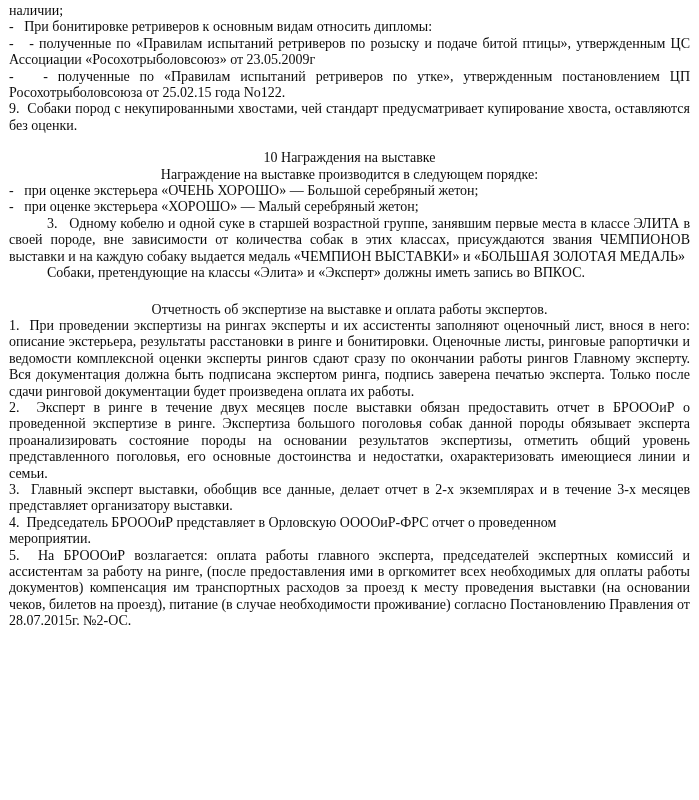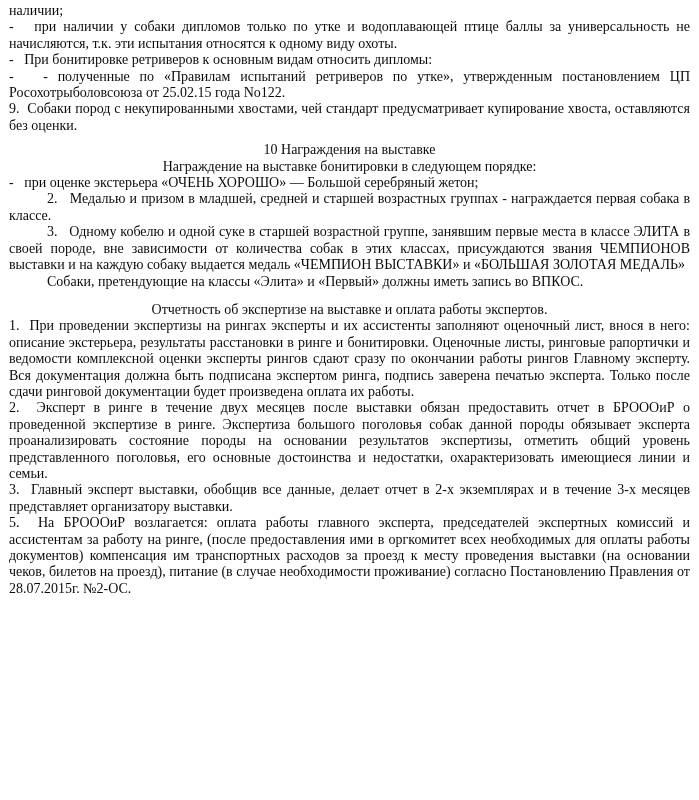--- a/index.html
+++ b/index.html
@@ -29,36 +29,38 @@
   }
   .p-left {
     text-align: left;
   }
   .p-center {
     text-align: center;
   }
   .p-indent {
     text-indent: 38px;
   }
-  .gap-sm { margin-top: 8px; }
-  .gap-md { margin-top: 12px; }
+  .gap-sm { margin-top: 16px; }
+  .gap-md { margin-top: 20px; }
 </style>
 </head>
 <body>
 
 <div class="page" id="doc">
     <div class="blk">наличии;</div>
-    <div class="blk">-&nbsp;&nbsp;&nbsp;при наличии у собаки дипломов только по утке и водоплавающей птице баллы за универсальность не начисляются, т.к. эти испытания относятся к одному виду охоты.</div>
     <div class="blk">-&nbsp;&nbsp;&nbsp;При бонитировке ретриверов к основным видам относить дипломы:</div>
+    <div class="blk">-&nbsp;&nbsp;&nbsp;- полученные по «Правилам испытаний ретриверов по розыску и подаче битой птицы», утвержденным ЦС Ассоциации «Росохотрыболовсоюз» от 23.05.2009г</div>
     <div class="blk">-&nbsp;&nbsp;&nbsp;- полученные по «Правилам испытаний ретриверов по утке», утвержденным постановлением ЦП Росохотрыболовсоюза от 25.02.15 года No122.</div>
     <div class="blk">9.&nbsp;&nbsp;Собаки пород с некупированными хвостами, чей стандарт предусматривает купирование хвоста, оставляются без оценки.</div>
     <div class="blk p-center gap-sm">10 Награждения на выставке</div>
-    <div class="blk p-center">Награждение на выставке бонитировки в следующем порядке:</div>
+    <div class="blk p-center">Награждение на выставке производится в следующем порядке:</div>
     <div class="blk">-&nbsp;&nbsp;&nbsp;при оценке экстерьера «ОЧЕНЬ ХОРОШО» — Большой серебряный жетон;</div>
-    <div class="blk p-indent">2.&nbsp;&nbsp;&nbsp;Медалью и призом в младшей, средней и старшей возрастных группах - награждается первая собака в классе.</div>
+    <div class="blk">-&nbsp;&nbsp;&nbsp;при оценке экстерьера «ХОРОШО» — Малый серебряный жетон;</div>
     <div class="blk p-indent">3.&nbsp;&nbsp;&nbsp;Одному кобелю и одной суке в старшей возрастной группе, занявшим первые места в классе ЭЛИТА в своей породе, вне зависимости от количества собак в этих классах, присуждаются звания ЧЕМПИОНОВ выставки и на каждую собаку выдается медаль «ЧЕМПИОН ВЫСТАВКИ» и «БОЛЬШАЯ ЗОЛОТАЯ МЕДАЛЬ»</div>
-    <div class="blk p-indent">Собаки, претендующие на классы «Элита» и «Первый» должны иметь запись во ВПКОС.</div>
+    <div class="blk p-indent">Собаки, претендующие на классы «Элита» и «Эксперт» должны иметь запись во ВПКОС.</div>
     <div class="blk p-center gap-md">Отчетность об экспертизе на выставке и оплата работы экспертов.</div>
     <div class="blk">1.&nbsp;&nbsp;При проведении экспертизы на рингах эксперты и их ассистенты заполняют оценочный лист, внося в него: описание экстерьера, результаты расстановки в ринге и бонитировки. Оценочные листы, ринговые рапортички и ведомости комплексной оценки эксперты рингов сдают сразу по окончании работы рингов Главному эксперту. Вся документация должна быть подписана экспертом ринга, подпись заверена печатью эксперта. Только после сдачи ринговой документации будет произведена оплата их работы.</div>
     <div class="blk">2.&nbsp;&nbsp;Эксперт в ринге в течение двух месяцев после выставки обязан предоставить отчет в БРОООиР о проведенной экспертизе в ринге. Экспертиза большого поголовья собак данной породы обязывает эксперта проанализировать состояние породы на основании результатов экспертизы, отметить общий уровень представленного поголовья, его основные достоинства и недостатки, охарактеризовать имеющиеся линии и семьи.</div>
     <div class="blk">3.&nbsp;&nbsp;Главный эксперт выставки, обобщив все данные, делает отчет в 2-х экземплярах и в течение 3-х месяцев представляет организатору выставки.</div>
+    <div class="blk p-left">4.&nbsp;&nbsp;Председатель БРОООиР представляет в Орловскую ООООиР-ФРС отчет о проведенном</div>
+    <div class="blk p-left">мероприятии.</div>
     <div class="blk">5.&nbsp;&nbsp;На БРОООиР возлагается: оплата работы главного эксперта, председателей экспертных комиссий и ассистентам за работу на ринге, (после предоставления ими в оргкомитет всех необходимых для оплаты работы документов) компенсация им транспортных расходов за проезд к месту проведения выставки (на основании чеков, билетов на проезд), питание (в случае необходимости проживание) согласно Постановлению Правления от 28.07.2015г. №2-ОС.</div>
   </div>
 
 </body></html>

